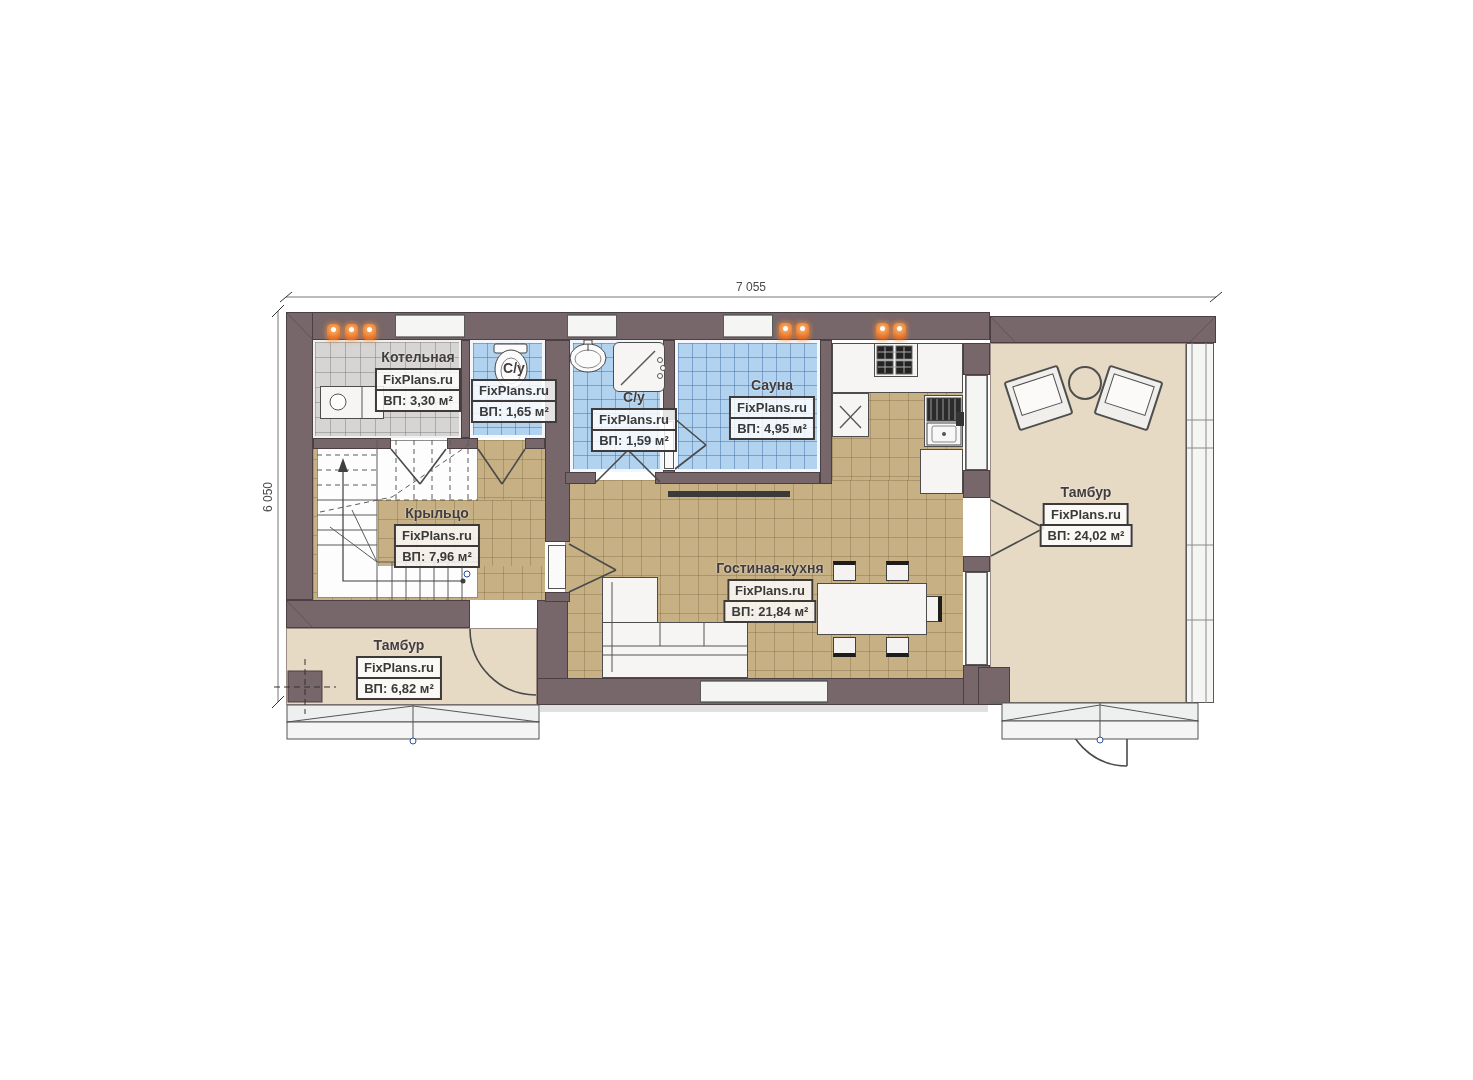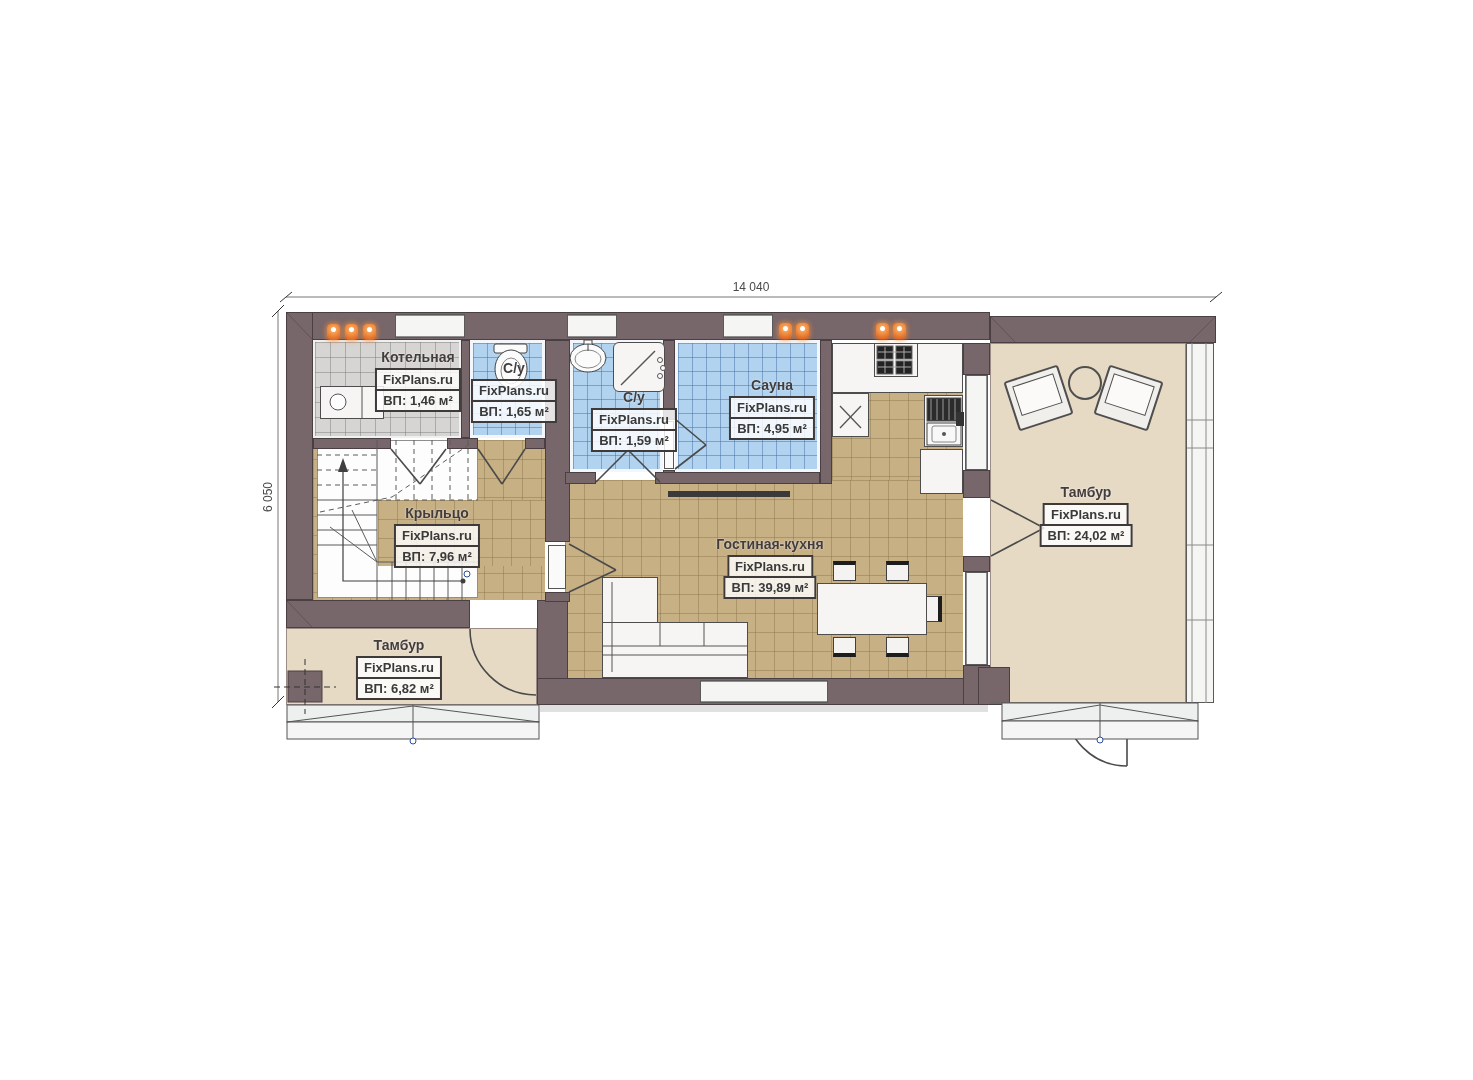--- a/index.html
+++ b/index.html
@@ -297,27 +297,27 @@
       <rect x="288" y="671" width="34" height="31" fill="#77666a" stroke="#4a3f43"></rect>
       <g stroke="#333" stroke-width="1" stroke-dasharray="6 4">
         <line x1="274" y1="687" x2="336" y2="687"></line>
         <line x1="305" y1="659" x2="305" y2="714"></line>
       </g>
     </g>
 
     <circle cx="467" cy="574" r="3" fill="#fff" stroke="#2c4f9e"></circle>
   </svg>
 
-  <div class="dim-label" style="left:701px;top:280px;width:100px;text-align:center;">14 040</div>
+  <div class="dim-label" style="left:701px;top:280px;width:100px;text-align:center;">7 055</div>
   <div class="dim-label" style="left:238px;top:490px;width:60px;text-align:center;transform:rotate(-90deg);">6 050</div>
 
   <div class="room-label" style="left:418px;top:349px;">
     <div class="room-name">Котельная</div>
     <div class="boxrow"><span class="wm-box">FixPlans.ru</span></div>
-    <div class="boxrow2"><span class="wm-box">ВП: 1,46 м²</span></div>
+    <div class="boxrow2"><span class="wm-box">ВП: 3,30 м²</span></div>
   </div>
   <div class="room-label" style="left:514px;top:360px;">
     <div class="room-name">С/у</div>
     <div class="boxrow"><span class="wm-box">FixPlans.ru</span></div>
     <div class="boxrow2"><span class="wm-box">ВП: 1,65 м²</span></div>
   </div>
   <div class="room-label" style="left:634px;top:389px;">
     <div class="room-name">С/у</div>
     <div class="boxrow"><span class="wm-box">FixPlans.ru</span></div>
     <div class="boxrow2"><span class="wm-box">ВП: 1,59 м²</span></div>
@@ -325,24 +325,24 @@
   <div class="room-label" style="left:772px;top:377px;">
     <div class="room-name">Сауна</div>
     <div class="boxrow"><span class="wm-box">FixPlans.ru</span></div>
     <div class="boxrow2"><span class="wm-box">ВП: 4,95 м²</span></div>
   </div>
   <div class="room-label" style="left:437px;top:505px;">
     <div class="room-name">Крыльцо</div>
     <div class="boxrow"><span class="wm-box">FixPlans.ru</span></div>
     <div class="boxrow2"><span class="wm-box">ВП: 7,96 м²</span></div>
   </div>
-  <div class="room-label" style="left:770px;top:536px;">
+  <div class="room-label" style="left:770px;top:560px;">
     <div class="room-name">Гостиная-кухня</div>
     <div class="boxrow"><span class="wm-box">FixPlans.ru</span></div>
-    <div class="boxrow2"><span class="wm-box">ВП: 39,89 м²</span></div>
+    <div class="boxrow2"><span class="wm-box">ВП: 21,84 м²</span></div>
   </div>
   <div class="room-label" style="left:1086px;top:484px;">
     <div class="room-name">Тамбур</div>
     <div class="boxrow"><span class="wm-box">FixPlans.ru</span></div>
     <div class="boxrow2"><span class="wm-box">ВП: 24,02 м²</span></div>
   </div>
   <div class="room-label" style="left:399px;top:637px;">
     <div class="room-name">Тамбур</div>
     <div class="boxrow"><span class="wm-box">FixPlans.ru</span></div>
     <div class="boxrow2"><span class="wm-box">ВП: 6,82 м²</span></div>

